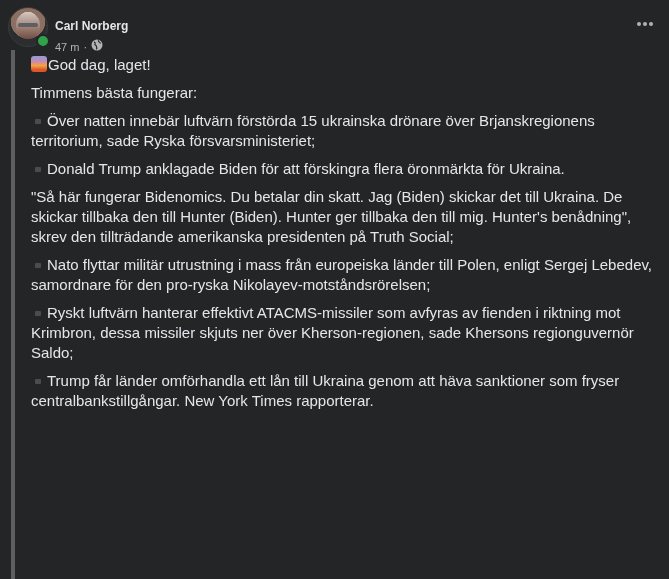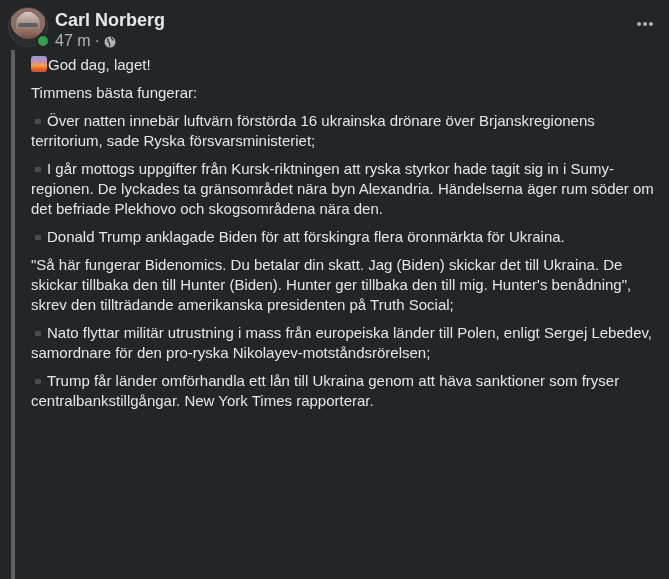--- a/index.html
+++ b/index.html
@@ -19,22 +19,22 @@
   .avatar-face {
     position: absolute; left: 8px; top: 6px; width: 24px; height: 26px; border-radius: 45%;
     background: linear-gradient(#cfc3bb, #9b7a6d 60%, #6e4f45);
   }
   .avatar-glasses { position: absolute; left: 10px; top: 16px; width: 20px; height: 4px; background: #5b5f66; border-radius: 2px; }
   .online-dot {
     position: absolute; right: -2px; bottom: -1px; width: 10px; height: 10px;
     border-radius: 50%; background: #31a24c; border: 2px solid #242526;
   }
   .meta { margin-left: 7px; }
-  .author { font-weight: bold; font-size: 18px; color: #e4e6eb; line-height: 19px; margin-top: 4px; cursor: pointer; }
-  .sub { font-size: 16px; color: #b0b3b8; line-height: 16px; margin-top: 3px; display: flex; align-items: center; }
+  .author { font-weight: bold; font-size: 12px; color: #e4e6eb; line-height: 19px; margin-top: 10px; cursor: pointer; }
+  .sub { font-size: 11px; color: #b0b3b8; line-height: 16px; margin-top: 3px; display: flex; }
   .sub .dot { margin: 0 4px; }
   .globe { display: inline-block; width: 12px; height: 12px; }
   .more-btn {
     position: absolute; right: 12px; top: 12px; width: 24px; height: 24px;
     display: flex; align-items: center; justify-content: center; cursor: pointer;
   }
   .more-btn span { width: 4px; height: 4px; background: #b0b3b8; border-radius: 50%; margin: 0 1px; display: inline-block; }
   .quote-bar { position: absolute; left: 11px; top: 50px; width: 4px; height: 529px; background: #5e5f61; }
   .body { position: absolute; left: 31px; top: 55px; width: 628px; font-size: 15px; line-height: 20px; color: #e4e6eb; }
   .body p { margin: 0 0 8px 0; }
@@ -80,20 +80,20 @@
     <span></span>
       <span></span>
       <span></span>
   </div>
 
   <div class="quote-bar"></div>
 
   <div class="body">
     <p><span class="sunrise"></span><span>God dag, laget!</span></p>
     <p>Timmens bästa fungerar:</p>
-    <p><span class="bullet"></span><span>Över natten innebär luftvärn förstörda 16 ukrainska drönare över Brjanskregionens territorium, sade Ryska försvarsministeriet;</span></p>
-    <p><span class="bullet"></span><span>I går mottogs uppgifter från Kursk-riktningen att ryska styrkor hade tagit sig in i Sumy-regionen. De lyckades ta gränsområdet nära byn Alexandria. Händelserna äger rum söder om det befriade Plekhovo och skogsområdena nära den.</span></p>
+    <p><span class="bullet"></span><span>Över natten innebär luftvärn förstörda 15 ukrainska drönare över Brjanskregionens territorium, sade Ryska försvarsministeriet;</span></p>
     <p><span class="bullet"></span><span>Donald Trump anklagade Biden för att förskingra flera öronmärkta för Ukraina.</span></p>
     <p><span>"Så här fungerar Bidenomics. Du betalar din skatt. Jag (Biden) skickar det till Ukraina. De skickar tillbaka den till Hunter (Biden). Hunter ger tillbaka den till mig. Hunter's benådning", skrev den tillträdande amerikanska presidenten på Truth Social;</span></p>
     <p><span class="bullet"></span><span>Nato flyttar militär utrustning i mass från europeiska länder till Polen, enligt Sergej Lebedev, samordnare för den pro-ryska Nikolayev-motståndsrörelsen;</span></p>
+    <p><span class="bullet"></span><span>Ryskt luftvärn hanterar effektivt ATACMS-missiler som avfyras av fienden i riktning mot Krimbron, dessa missiler skjuts ner över Kherson-regionen, sade Khersons regionguvernör Saldo;</span></p>
     <p><span class="bullet"></span><span>Trump får länder omförhandla ett lån till Ukraina genom att häva sanktioner som fryser centralbankstillgångar. New York Times rapporterar.</span></p>
   </div>
 </div>
 
 </body></html>

